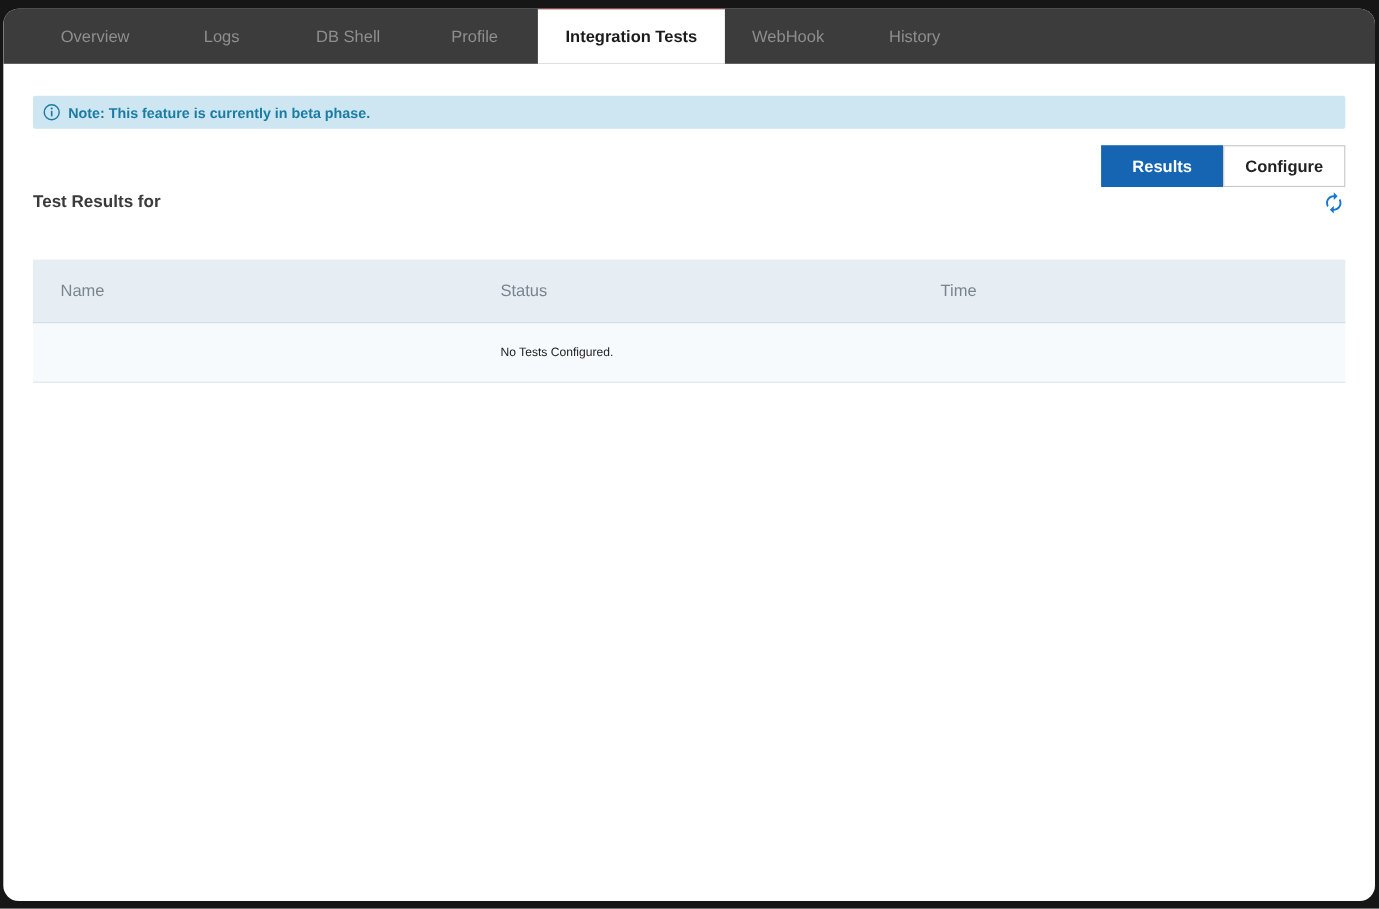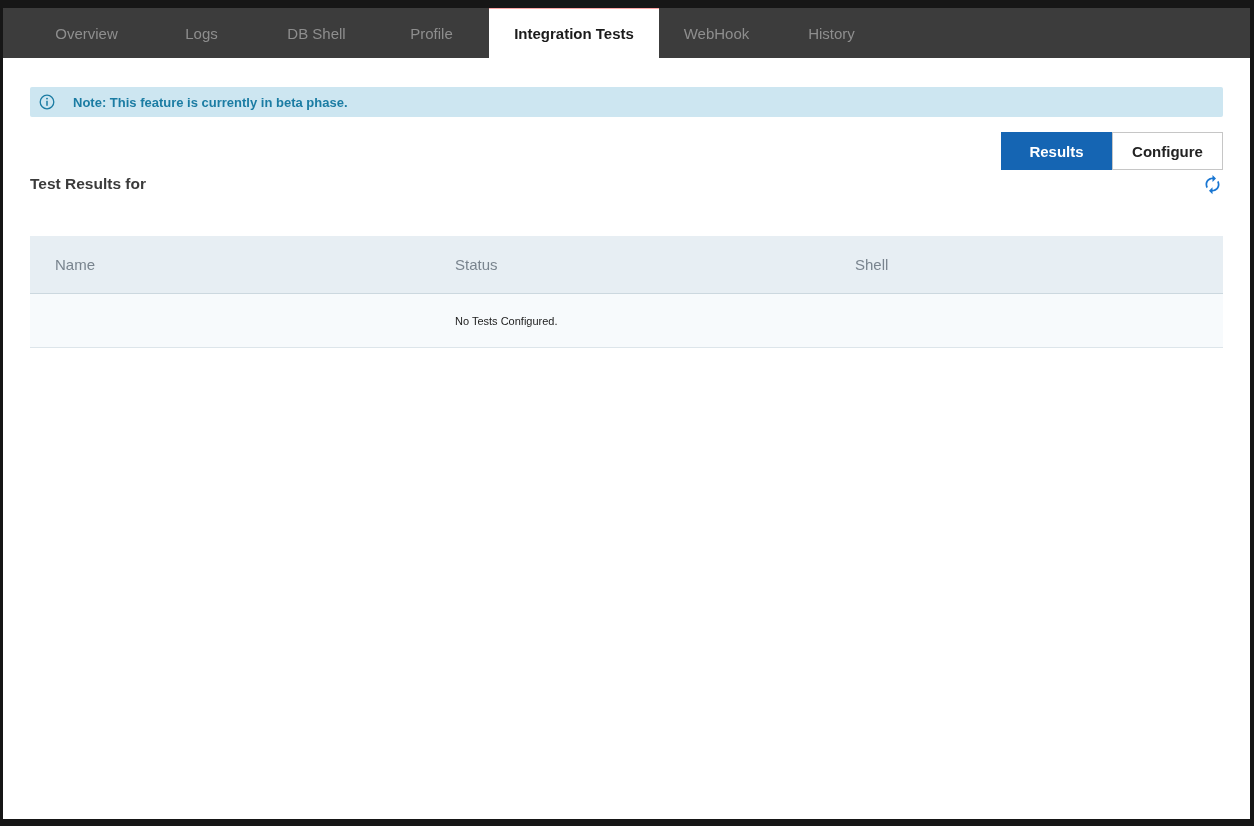--- a/index.html
+++ b/index.html
@@ -8,20 +8,21 @@
     background: #161616;
     position: relative;
     font-family: "Liberation Sans", sans-serif;
     overflow: hidden;
   }
   .app {
     position: absolute;
     left: 3px; right: 4px; top: 8px; bottom: 7px;
     background: #ffffff;
     overflow: hidden;
+    border-radius: 14px;
   }
   
   .tabs {
     height: 50px;
     background: #3c3c3c;
     display: flex;
     align-items: stretch;
     padding-left: 26px;
   }
   .tab {
@@ -45,21 +46,21 @@
   .note-banner {
     margin-top: 29px;
     height: 30px;
     background: #cde6f1;
     color: #1b7ca3;
     display: flex; align-items: center;
     padding: 0 9px;
     font-size: 13px;
     font-weight: bold;
     border-radius: 2px;
-    gap: 18px;
+    gap: 7px;
   }
   .note-banner svg { flex: 0 0 auto; display: block; }
   .toggle-row {
     display: flex; justify-content: flex-end;
     margin-top: 15px;
     align-items: flex-end;
   }
   .btn {
     height: 38px;
     min-width: 111px;
@@ -152,21 +153,21 @@
         <svg width="21" height="21" viewBox="0 0 24 24" fill="#1976d2">
           <path d="M12 6v3l4-4-4-4v3c-4.42 0-8 3.58-8 8 0 1.57.46 3.03 1.24 4.26L6.7 14.8c-.45-.83-.7-1.79-.7-2.8 0-3.31 2.69-6 6-6zm6.76 1.74L17.3 9.2c.44.84.7 1.79.7 2.8 0 3.31-2.69 6-6 6v-3l-4 4 4 4v-3c4.42 0 8-3.58 8-8 0-1.57-.46-3.03-1.24-4.26z"></path>
         </svg>
       </button>
     </div>
 
     <div class="results-table">
       <div class="thead">
         <div class="cell col-name">Name</div>
         <div class="cell col-status">Status</div>
-        <div class="cell col-time">Shell</div>
+        <div class="cell col-time">Time</div>
       </div>
       <div class="trow">
         <div class="cell col-name"></div>
         <div class="cell col-status">No Tests Configured.</div>
         <div class="cell col-time"></div>
       </div>
     </div>
 
   </div>
 </div>

